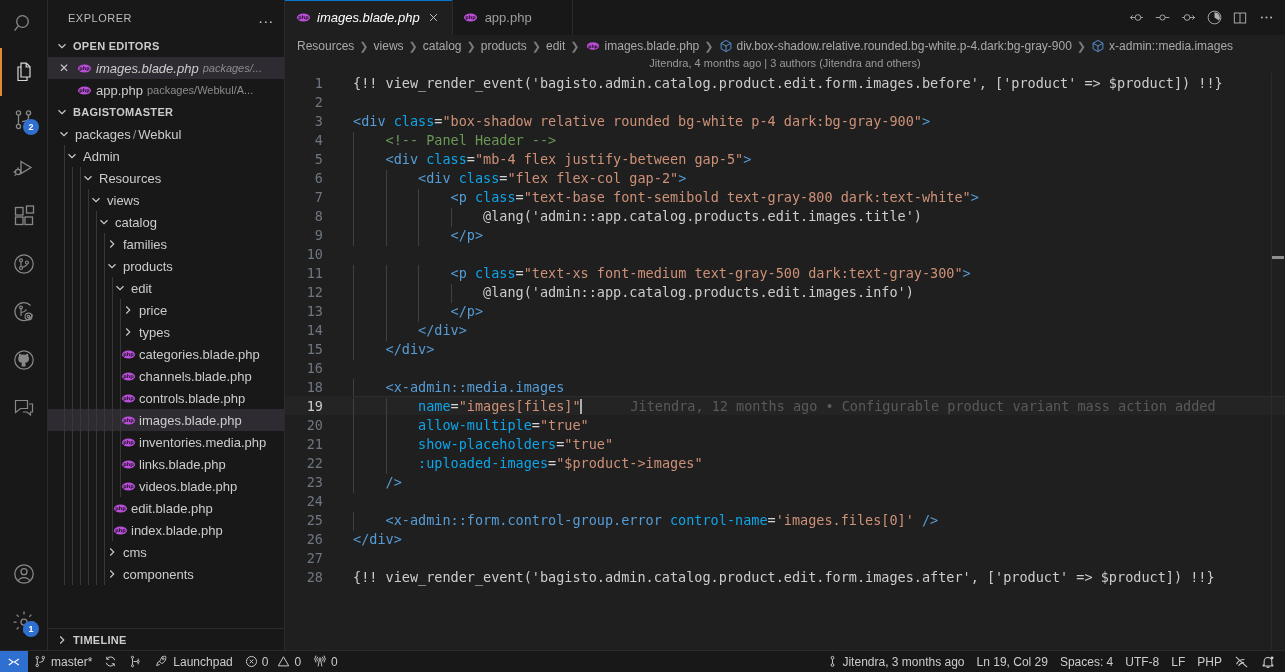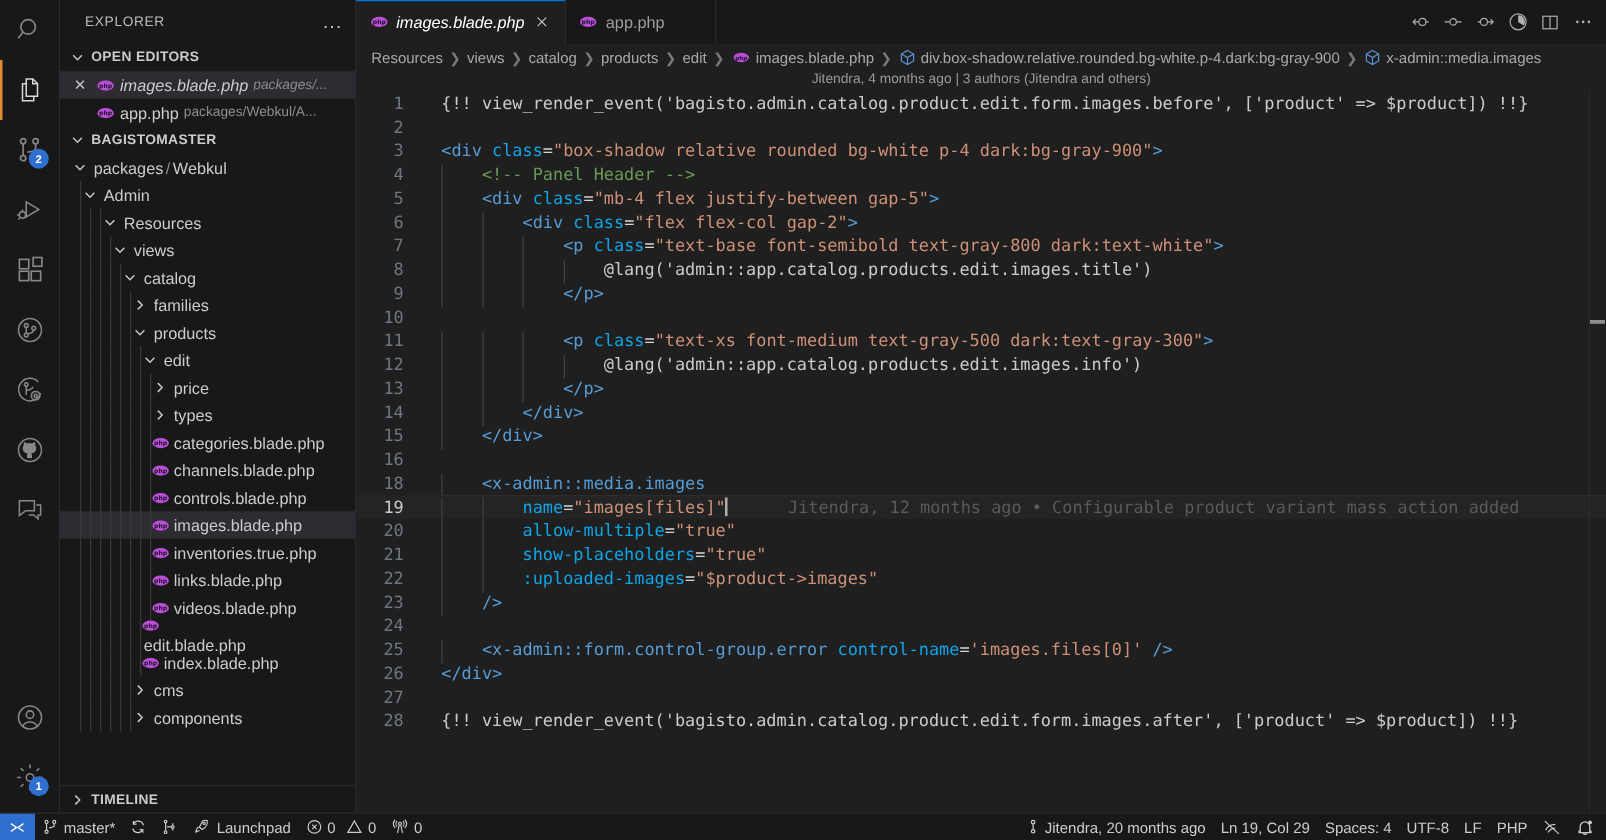--- a/index.html
+++ b/index.html
@@ -555,21 +555,21 @@
               <span class="indent-guide" style="left: 56px;"></span>
               <span class="indent-guide" style="left: 64px;"></span>
               <span class="indent-guide" style="left: 72px;"></span>
               <span style="display: inline-flex; align-items: center; padding-left: 72px;">
                 <span class="twisty">
                   <svg width="15" height="15" viewBox="0 0 16 16">
                     <ellipse cx="8" cy="8" rx="7" ry="4.3" fill="#b84fd6"></ellipse>
                     <text x="8" y="10" font-size="5.2" text-anchor="middle" fill="#20102a" font-family="DejaVu Sans, sans-serif" font-weight="bold">php</text>
                   </svg>
                 </span>
-                <span class="label">inventories.true.php</span>
+                <span class="label">inventories.media.php</span>
               </span>
             </div>
             <div class="tree-row">
               <span class="indent-guide" style="left: 16px;"></span>
               <span class="indent-guide" style="left: 24px;"></span>
               <span class="indent-guide" style="left: 32px;"></span>
               <span class="indent-guide" style="left: 40px;"></span>
               <span class="indent-guide" style="left: 48px;"></span>
               <span class="indent-guide" style="left: 56px;"></span>
               <span class="indent-guide" style="left: 64px;"></span>
@@ -604,21 +604,21 @@
               </span>
             </div>
             <div class="tree-row">
               <span class="indent-guide" style="left: 16px;"></span>
               <span class="indent-guide" style="left: 24px;"></span>
               <span class="indent-guide" style="left: 32px;"></span>
               <span class="indent-guide" style="left: 40px;"></span>
               <span class="indent-guide" style="left: 48px;"></span>
               <span class="indent-guide" style="left: 56px;"></span>
               <span class="indent-guide" style="left: 64px;"></span>
-              <span style="display: inline-flex; align-items: flex-start; padding-left: 64px; flex-direction: column;">
+              <span style="display: inline-flex; align-items: flex-end; padding-left: 64px;">
                 <span class="twisty">
                   <svg width="15" height="15" viewBox="0 0 16 16">
                     <ellipse cx="8" cy="8" rx="7" ry="4.3" fill="#b84fd6"></ellipse>
                     <text x="8" y="10" font-size="5.2" text-anchor="middle" fill="#20102a" font-family="DejaVu Sans, sans-serif" font-weight="bold">php</text>
                   </svg>
                 </span>
                 <span class="label">edit.blade.php</span>
               </span>
             </div>
             <div class="tree-row">
@@ -940,21 +940,21 @@
 
     <div class="sb-right">
       <div class="sb-item">
         <span class="sb-ico">
           <svg width="11" height="13" viewBox="0 0 12 16" fill="none" stroke="currentColor" stroke-width="1.2">
             <circle cx="6" cy="3.4" r="1.7"></circle>
               <line x1="6" y1="5.1" x2="6" y2="10.6"></line>
               <circle cx="6" cy="12.3" r="1.7"></circle>
           </svg>
         </span>
-        <span>Jitendra, 20 months ago</span>
+        <span>Jitendra, 3 months ago</span>
       </div>
       <div class="sb-item">
         <span>Ln 19, Col 29</span>
       </div>
       <div class="sb-item">
         <span>Spaces: 4</span>
       </div>
       <div class="sb-item">
         <span>UTF-8</span>
       </div>

